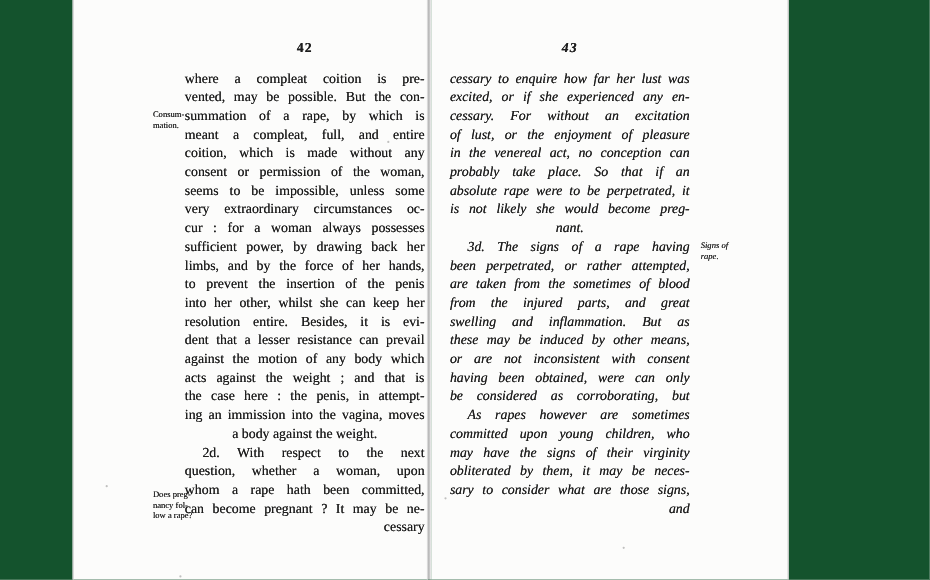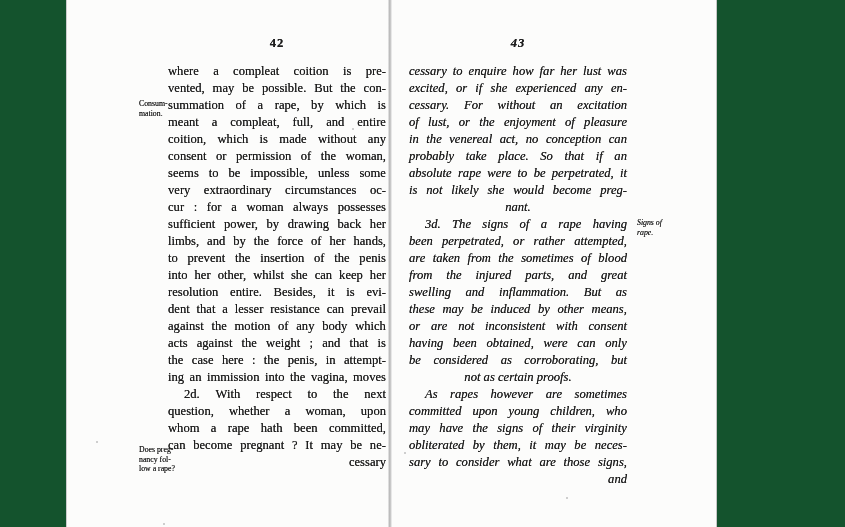--- a/index.html
+++ b/index.html
@@ -220,20 +220,21 @@
         </div>
         <div class="line j">
           <span>ing</span>
           <span>an</span>
           <span>immission</span>
           <span>into</span>
           <span>the</span>
           <span>vagina,</span>
           <span>moves</span>
         </div>
+        <div class="line l">a body against the weight.</div>
         <div class="line j indent">
           <span>2d.</span>
           <span>With</span>
           <span>respect</span>
           <span>to</span>
           <span>the</span>
           <span>next</span>
         </div>
         <div class="line j">
           <span>question,</span>
@@ -415,21 +416,20 @@
           <span>can</span>
           <span>only</span>
         </div>
         <div class="line j">
           <span>be</span>
           <span>considered</span>
           <span>as</span>
           <span>corroborating,</span>
           <span>but</span>
         </div>
-        <div class="line l">not as certain proofs.</div>
         <div class="line j indent">
           <span>As</span>
           <span>rapes</span>
           <span>however</span>
           <span>are</span>
           <span>sometimes</span>
         </div>
         <div class="line j">
           <span>committed</span>
           <span>upon</span>

